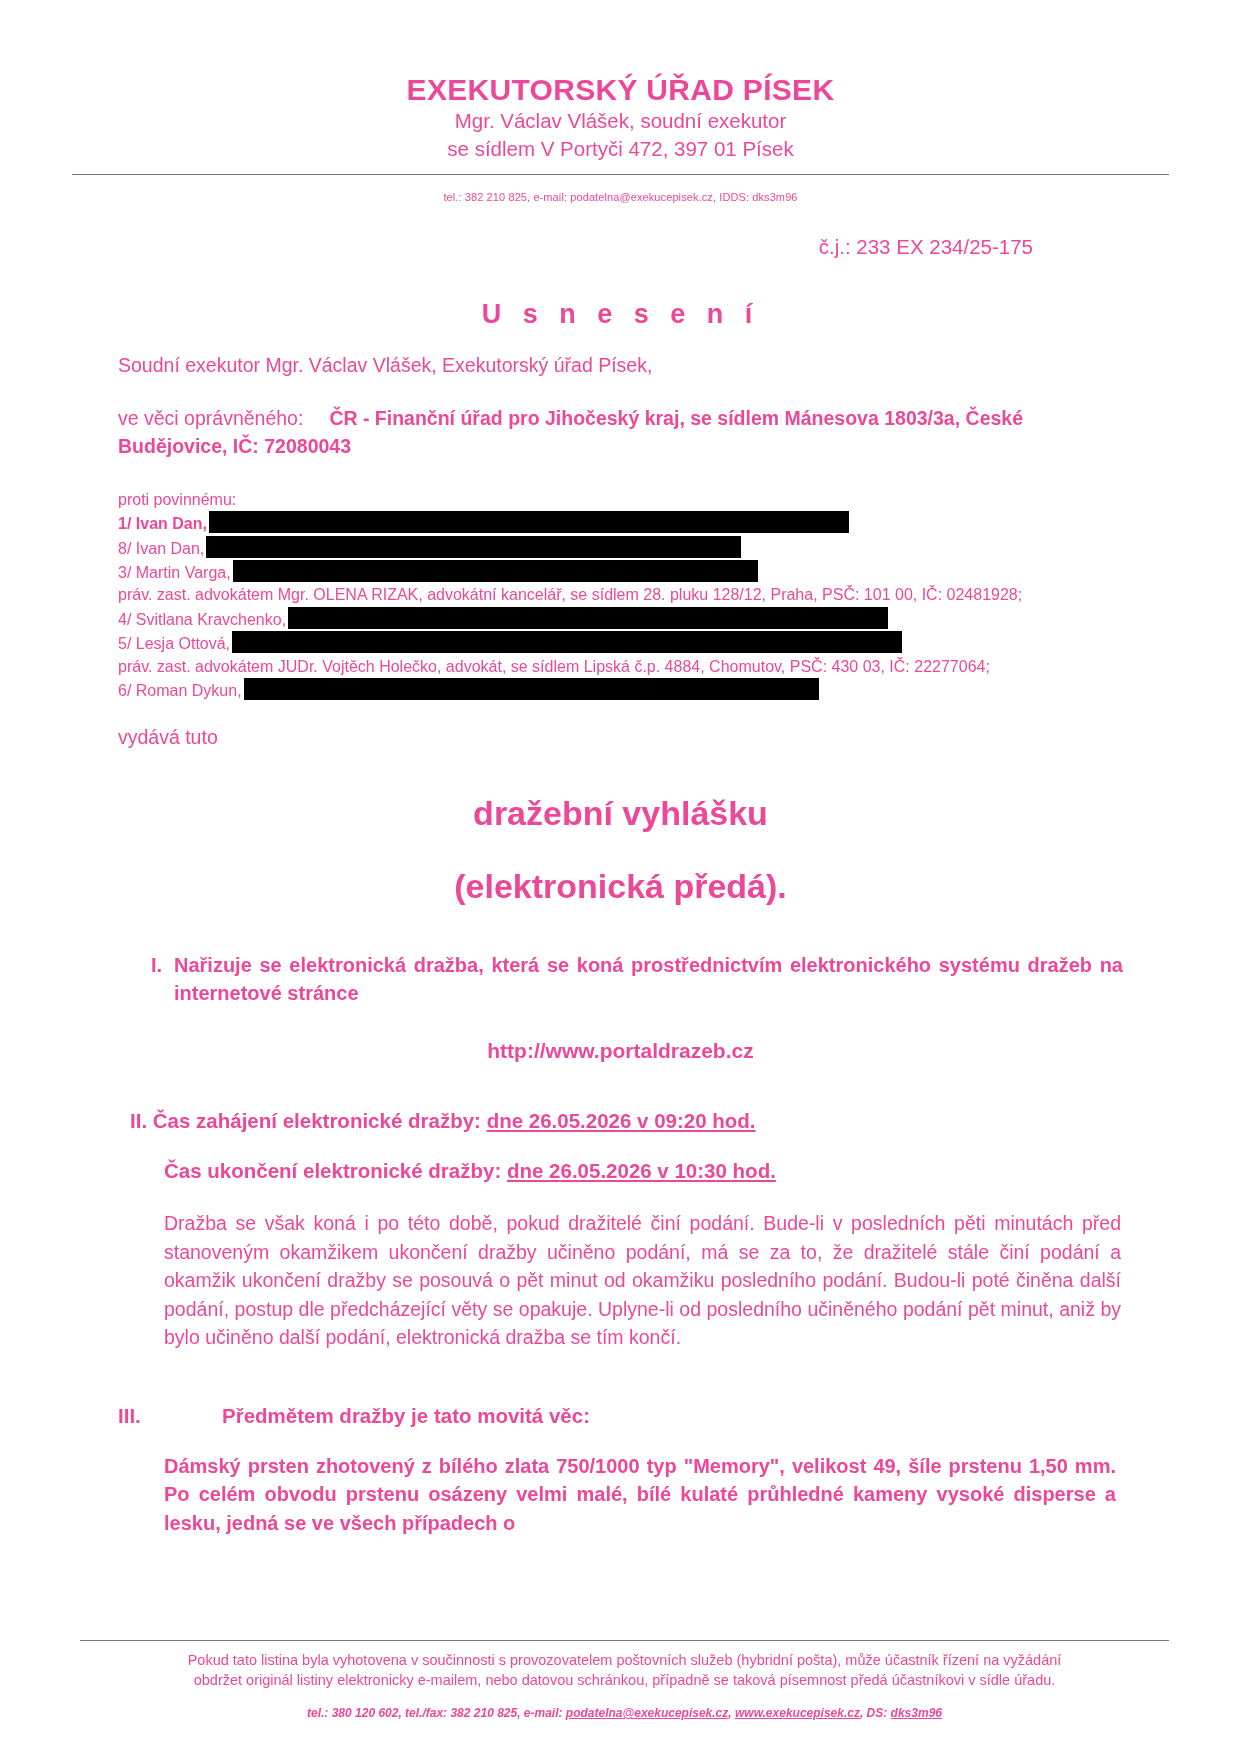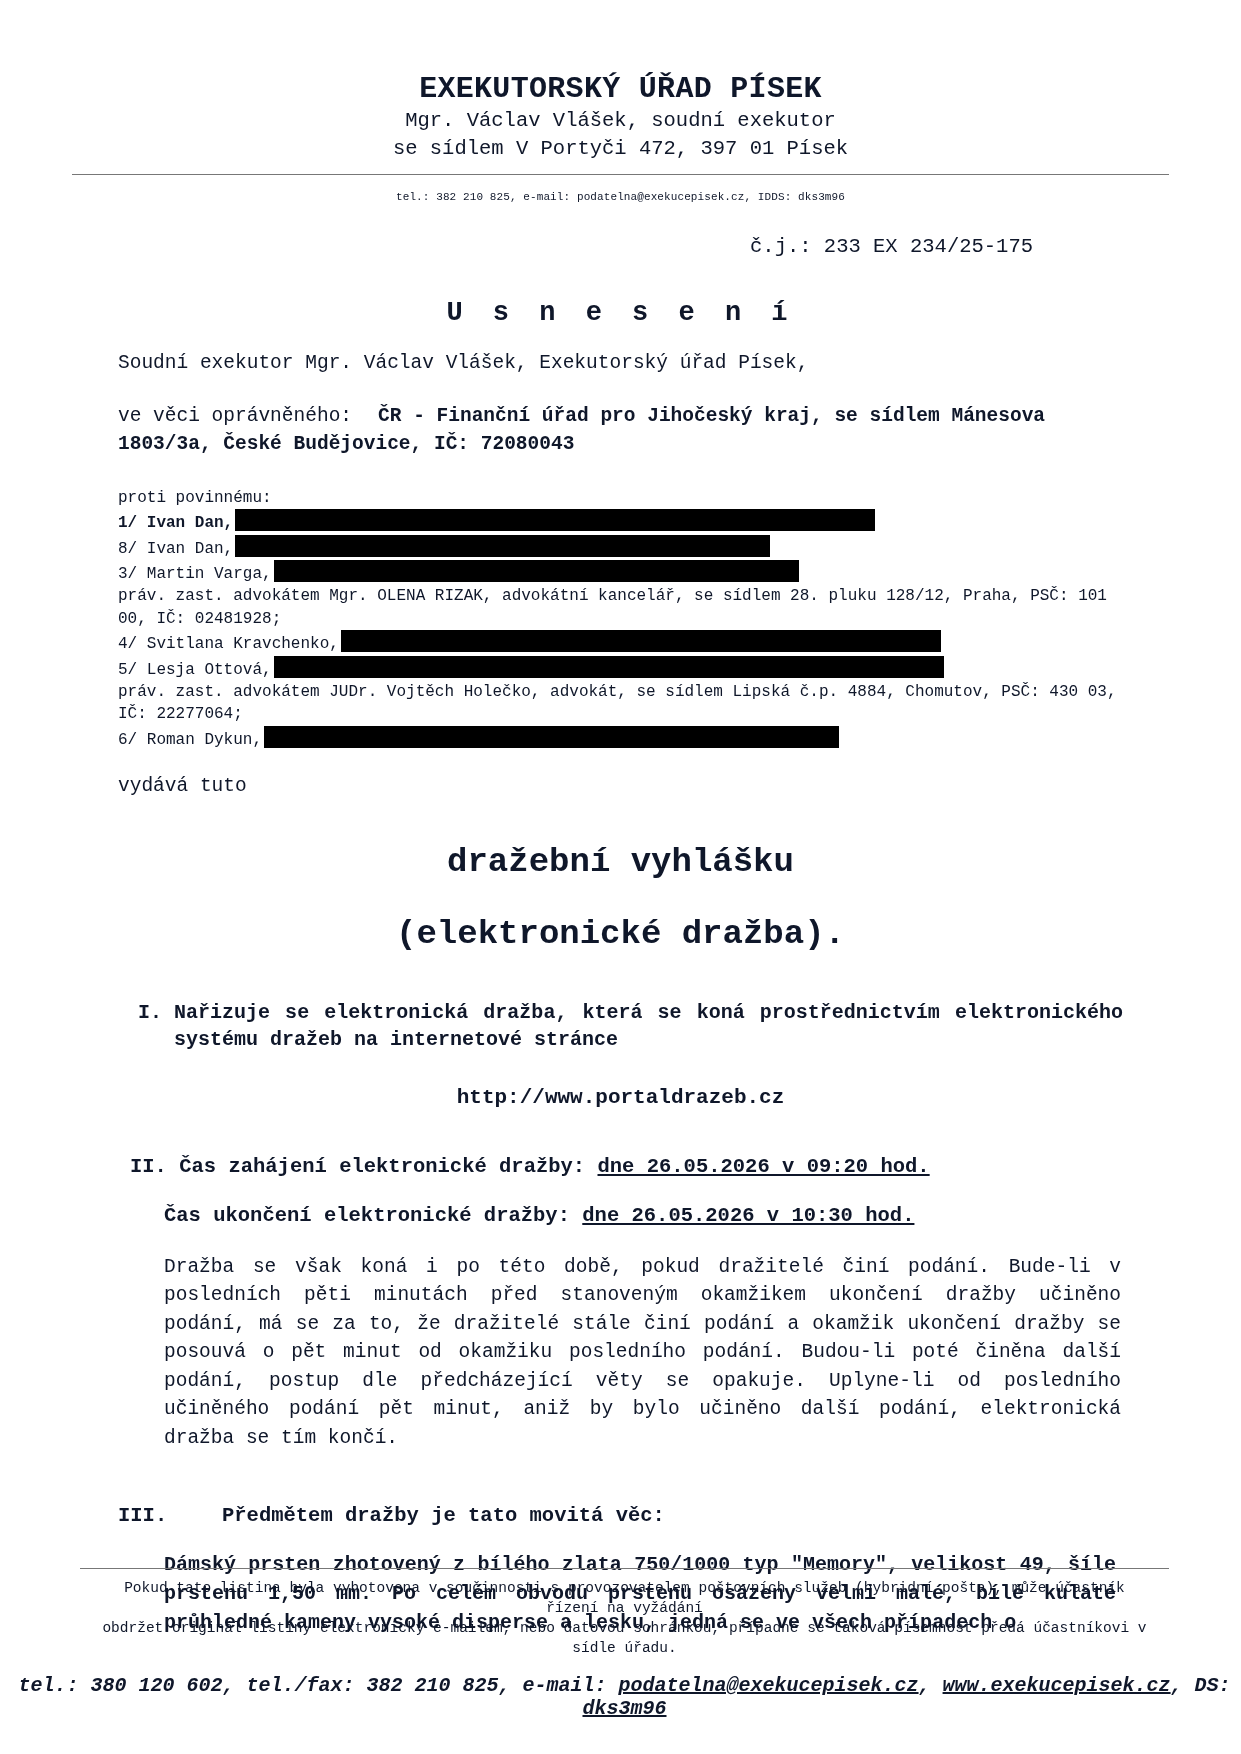--- a/index.html
+++ b/index.html
@@ -7,22 +7,22 @@
     margin: 0;
     padding: 0;
     background: #ffffff;
   }
   .page {
     position: relative;
     width: 1241px;
     height: 1754px;
     margin: 0 auto;
     background: #ffffff;
-    font-family: Liberation Mono, monospace;
-    color: #0f172a;
+    font-family: Liberation Sans, sans-serif;
+    color: #ec4899;
     box-sizing: border-box;
     overflow: hidden;
   }
 
   
   .letterhead {
     padding-top: 72px;
     text-align: center;
   }
   .org-name {
@@ -192,21 +192,21 @@
   }
   .footer-note {
     text-align: center;
     font-size: 14.5px;
     line-height: 1.38;
     margin-top: 9px;
     padding: 0 90px;
   }
   .footer-contact {
     text-align: center;
-    font-size: 20px;
+    font-size: 12px;
     font-weight: bold;
     font-style: italic;
     margin-top: 16px;
   }
   .footer-contact .u { text-decoration: underline; }
 </style>
 </head>
 <body>
 
 <div class="page">
@@ -256,21 +256,21 @@
       <div class="wrapline">práv. zast. advokátem JUDr. Vojtěch Holečko, advokát, se sídlem Lipská č.p. 4884, Chomutov, PSČ: 430 03,  IČ: 22277064;</div>
 
       <div class="debtor-row">
         <span>6/ Roman Dykun,</span><span class="redaction" style="width:575px"></span>
       </div>
     </div>
 
     <div class="para">vydává tuto</div>
 
     <div class="big-heading">dražební vyhlášku</div>
-    <div class="big-heading second">(elektronické dražba).</div>
+    <div class="big-heading second">(elektronická předá).</div>
 
     <div class="section">
       <div class="num">I.</div>
       <div class="txt">Nařizuje se elektronická dražba, která se koná prostřednictvím elektronického systému dražeb na internetové stránce</div>
     </div>
     <div class="url-line">http://www.portaldrazeb.cz</div>
 
     <div class="sec2">
       <span>II. Čas zahájení elektronické dražby:</span>
       <span class="u">dne 26.05.2026  v 09:20 hod.</span>

